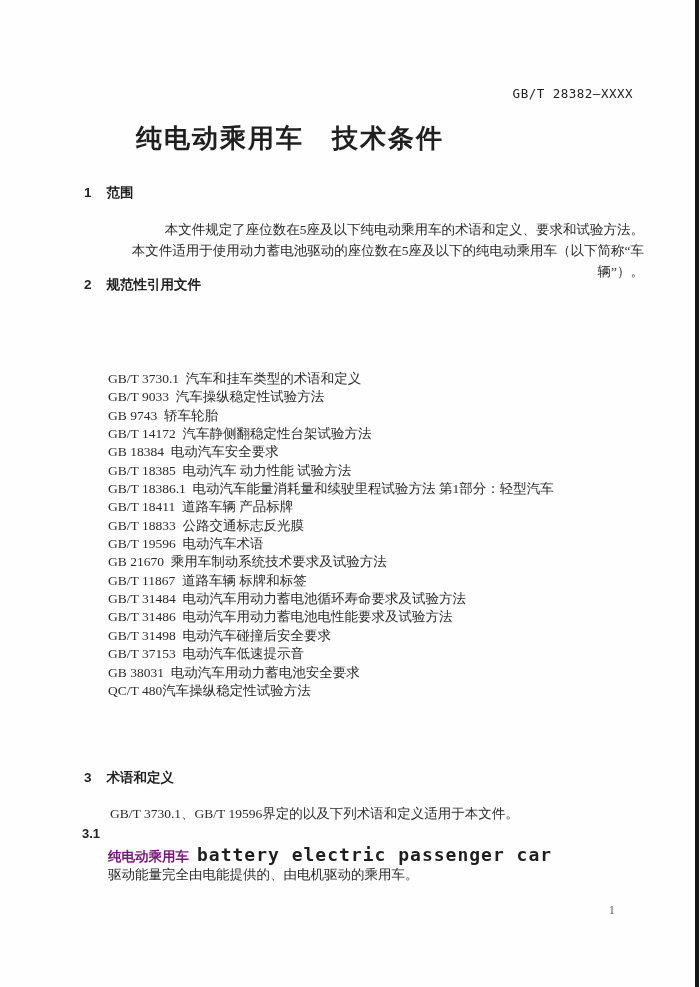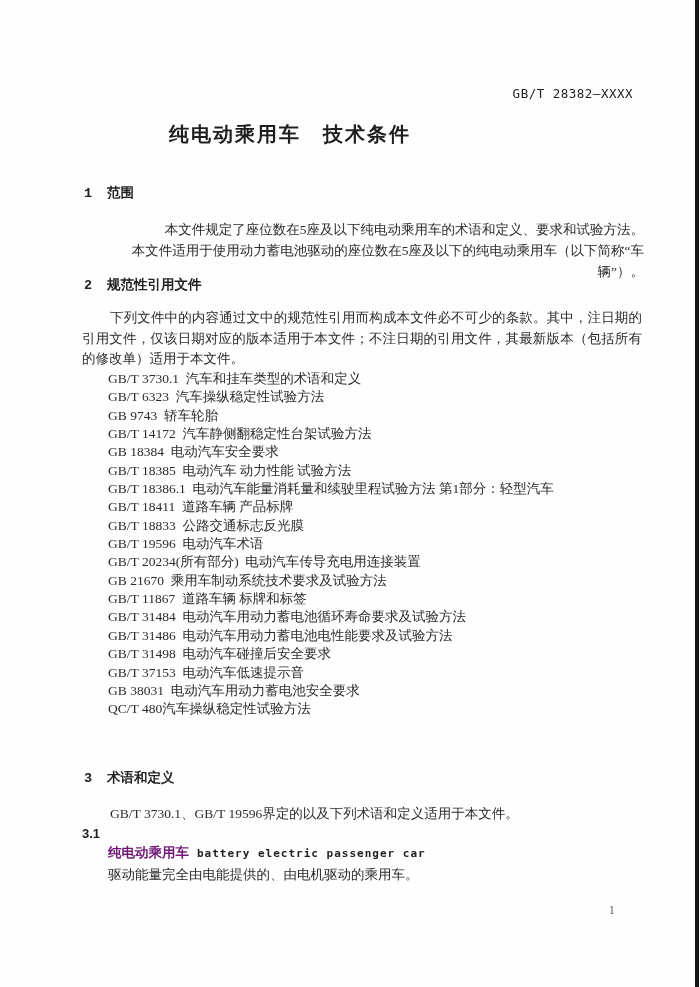--- a/index.html
+++ b/index.html
@@ -37,28 +37,28 @@
     padding-left: 12px;
   }
   .doc-title {
     position: absolute;
     top: 121px;
     left: 0;
     width: 580px;
     text-align: center;
     font-family: "Liberation Sans", "DejaVu Sans", sans-serif;
     font-weight: 700;
-    font-size: 20px;
+    font-size: 26px;
     letter-spacing: 2px;
     color: #1f1f1f;
   }
   .sec-heading {
     position: absolute;
     left: 84px;
-    font-family: Liberation Mono, monospace;
+    font-family: Liberation Sans, sans-serif;
     font-weight: 700;
     font-size: 13.5px;
     color: #222;
   }
   .sec-heading .sec-num {
     display: inline-block;
     margin-right: 15px;
   }
   .sec1-heading { top: 184px; }
   .sec2-heading { top: 276px; }
@@ -124,21 +124,21 @@
   }
   .term-zh {
     font-family: "Liberation Sans", "DejaVu Sans", sans-serif;
     font-weight: 700;
     color: #701a75;
     margin-right: 8px;
   }
   .term-en {
     font-family: "DejaVu Sans Mono", "Liberation Mono", monospace;
     font-weight: 700;
-    font-size: 11px;
+    font-size: 18px;
     letter-spacing: 1px;
     color: #1f1f1f;
   }
   .term-def {
     position: absolute;
     top: 866px;
     left: 108px;
     width: 530px;
     font-size: 13.5px;
   }
@@ -167,34 +167,32 @@
 
   <div class="scope-paras">
     <p>本文件规定了座位数在5座及以下纯电动乘用车的术语和定义、要求和试验方法。</p>
     <p>本文件适用于使用动力蓄电池驱动的座位数在5座及以下的纯电动乘用车（以下简称“车辆”）。</p>
   </div>
 
   <div class="sec-heading sec2-heading">
     <span class="sec-num">2</span><span>规范性引用文件</span>
   </div>
 
-  <div class="nr-intro">下列文件中的内容通过文中的规范性引用而构成本文件必不可少的条款。其中，注日期的引用文件，仅该日期对应的版本适用于本文件；不注日期的引用文件，其最新版本（包括所有的修改单）适用于本文件。</div>
 
   <div class="ref-list">
       <div class="ref-item">GB/T 3730.1  汽车和挂车类型的术语和定义</div>
-      <div class="ref-item">GB/T 6323  汽车操纵稳定性试验方法</div>
+      <div class="ref-item">GB/T 9033  汽车操纵稳定性试验方法</div>
       <div class="ref-item">GB 9743  轿车轮胎</div>
       <div class="ref-item">GB/T 14172  汽车静侧翻稳定性台架试验方法</div>
       <div class="ref-item">GB 18384  电动汽车安全要求</div>
       <div class="ref-item">GB/T 18385  电动汽车 动力性能 试验方法</div>
       <div class="ref-item">GB/T 18386.1  电动汽车能量消耗量和续驶里程试验方法 第1部分：轻型汽车</div>
       <div class="ref-item">GB/T 18411  道路车辆 产品标牌</div>
       <div class="ref-item">GB/T 18833  公路交通标志反光膜</div>
       <div class="ref-item">GB/T 19596  电动汽车术语</div>
-      <div class="ref-item">GB/T 20234(所有部分)  电动汽车传导充电用连接装置</div>
       <div class="ref-item">GB 21670  乘用车制动系统技术要求及试验方法</div>
       <div class="ref-item">GB/T 11867  道路车辆 标牌和标签</div>
       <div class="ref-item">GB/T 31484  电动汽车用动力蓄电池循环寿命要求及试验方法</div>
       <div class="ref-item">GB/T 31486  电动汽车用动力蓄电池电性能要求及试验方法</div>
       <div class="ref-item">GB/T 31498  电动汽车碰撞后安全要求</div>
       <div class="ref-item">GB/T 37153  电动汽车低速提示音</div>
       <div class="ref-item">GB 38031  电动汽车用动力蓄电池安全要求</div>
       <div class="ref-item">QC/T 480汽车操纵稳定性试验方法</div>
     </div>
 

